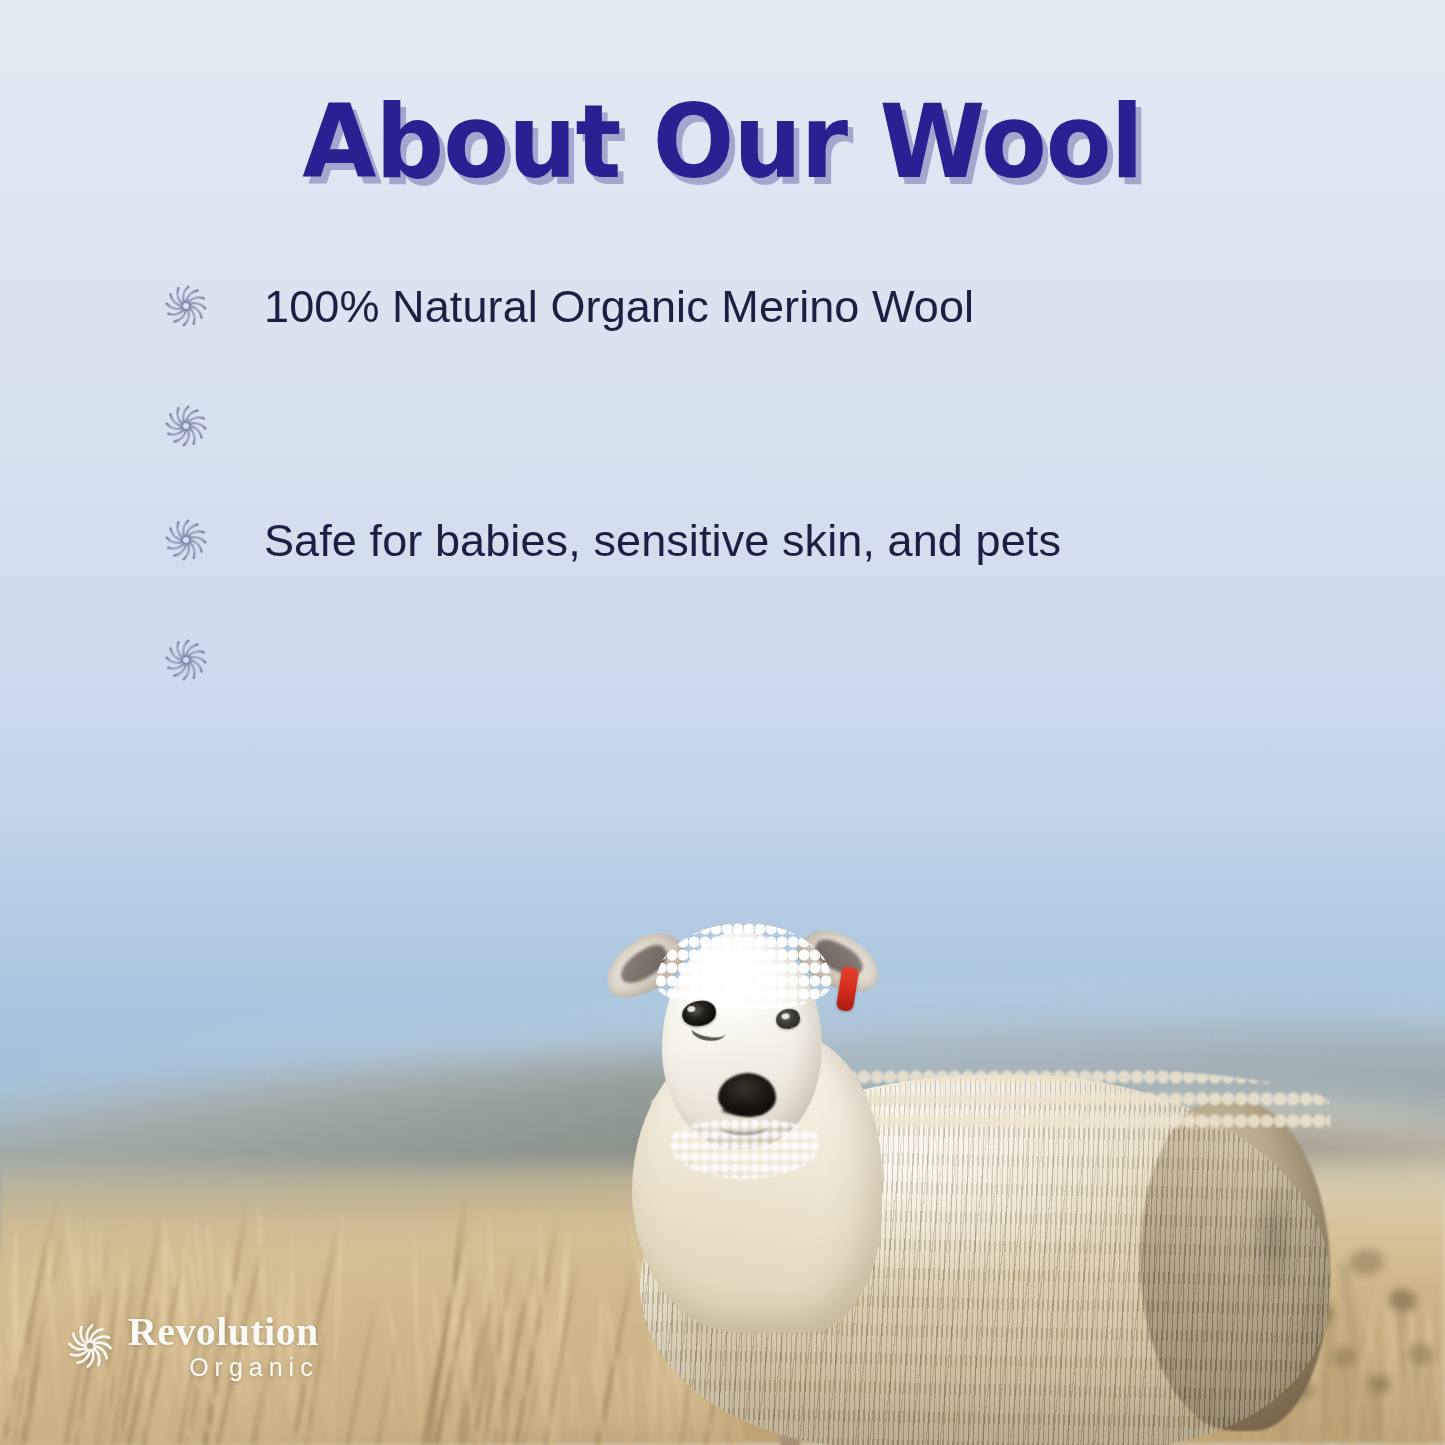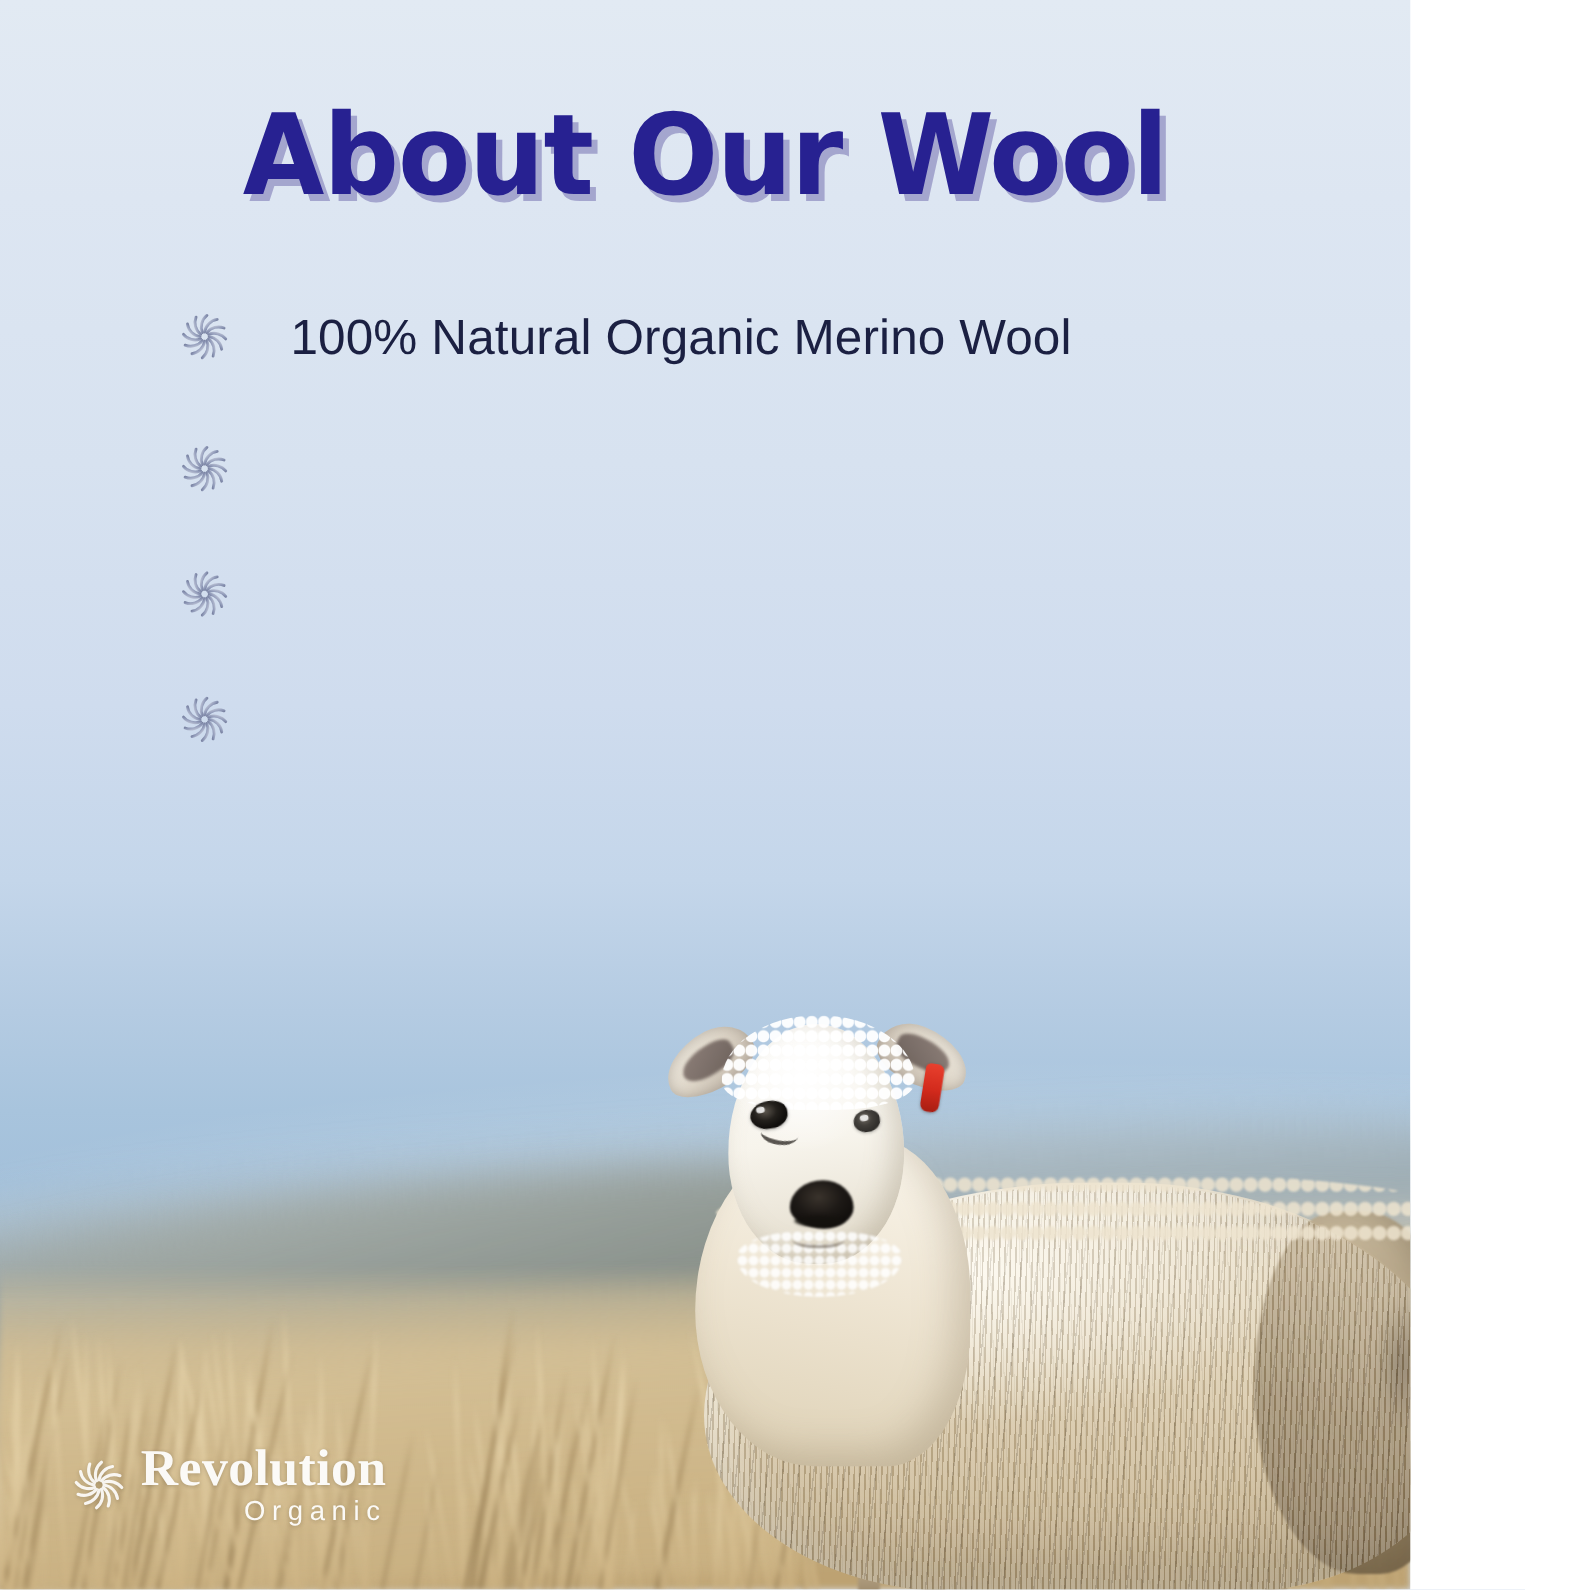--- a/index.html
+++ b/index.html
@@ -6,21 +6,21 @@
   * { margin:0; padding:0; box-sizing:border-box; }
 
   html, body {
     width:1445px; height:1445px;
     overflow:hidden;
     font-family:"Liberation Sans", sans-serif;
   }
 
   #poster{
     position:relative;
-    width:1282px; height:1445px;
+    width:1445px; height:1445px;
     overflow:hidden;
     background:#dce5f0;
   }
 
   
 
   
   .sky{
     position:absolute; left:0; top:0; width:100%; height:1180px;
     background:
@@ -353,21 +353,21 @@
     position:absolute; left:62px; top:1312px;
     display:flex; align-items:center;
     opacity:.93;
     filter:drop-shadow(0 1px 2px rgba(60,50,30,.28));
   }
   .wm-mark{ width:56px; height:56px; margin-right:10px; }
   .wm-mark svg{ display:block; width:56px; height:56px; }
   .wm-words{ display:flex; flex-direction:column; line-height:1; }
   .wm-rev{
     font-family:"Liberation Serif", serif;
-    font-size:47px; font-weight:700; color:#ffffff;
+    font-size:40px; font-weight:700; color:#ffffff;
     letter-spacing:.4px;
   }
   .wm-fib{
     font-family:"Liberation Sans", sans-serif;
     font-size:25px; font-weight:400; color:#ffffff;
     letter-spacing:6px;
     text-align:right;
     margin-top:3px;
   }
 </style>
@@ -778,20 +778,21 @@
                 <path d="M0,-8 A26,26 0 0 1 22,-30" transform="rotate(180)"></path>
                 <path d="M0,-8 A26,26 0 0 1 22,-30" transform="rotate(210)"></path>
                 <path d="M0,-8 A26,26 0 0 1 22,-30" transform="rotate(240)"></path>
                 <path d="M0,-8 A26,26 0 0 1 22,-30" transform="rotate(270)"></path>
                 <path d="M0,-8 A26,26 0 0 1 22,-30" transform="rotate(300)"></path>
                 <path d="M0,-8 A26,26 0 0 1 22,-30" transform="rotate(330)"></path>
               </g>
             </g>
           </svg>
         </span>
+        <span class="bullet-text">Safe for babies, sensitive skin, and pets</span>
       </div>
 
       <div class="bullet">
         <span class="bullet-icon">
           <svg viewBox="0 0 100 100" aria-hidden="true">
             <g fill="none" stroke="url(#sp1)" stroke-linecap="round" stroke-width="5">
               <g transform="translate(50,50)">
                 <path d="M0,-8 A26,26 0 0 1 22,-30" transform="rotate(0)"></path>
                 <path d="M0,-8 A26,26 0 0 1 22,-30" transform="rotate(30)"></path>
                 <path d="M0,-8 A26,26 0 0 1 22,-30" transform="rotate(60)"></path>

